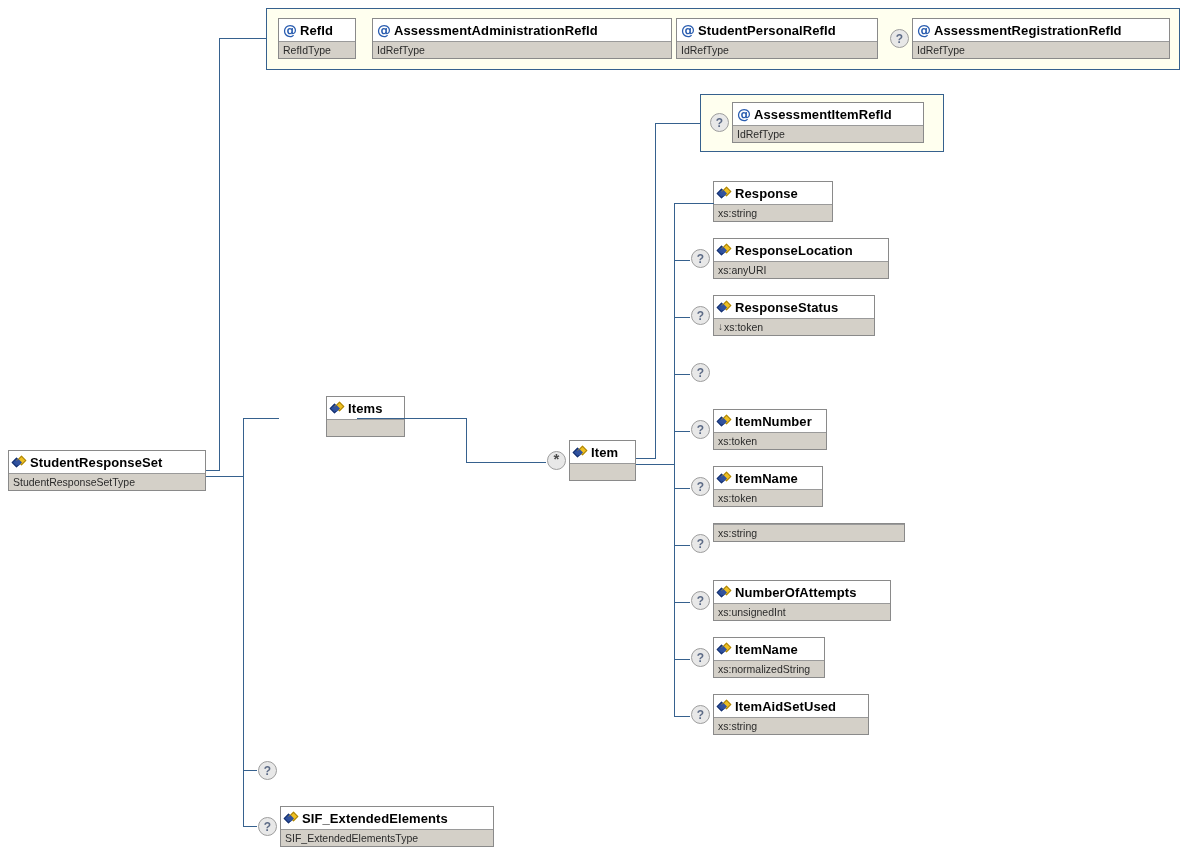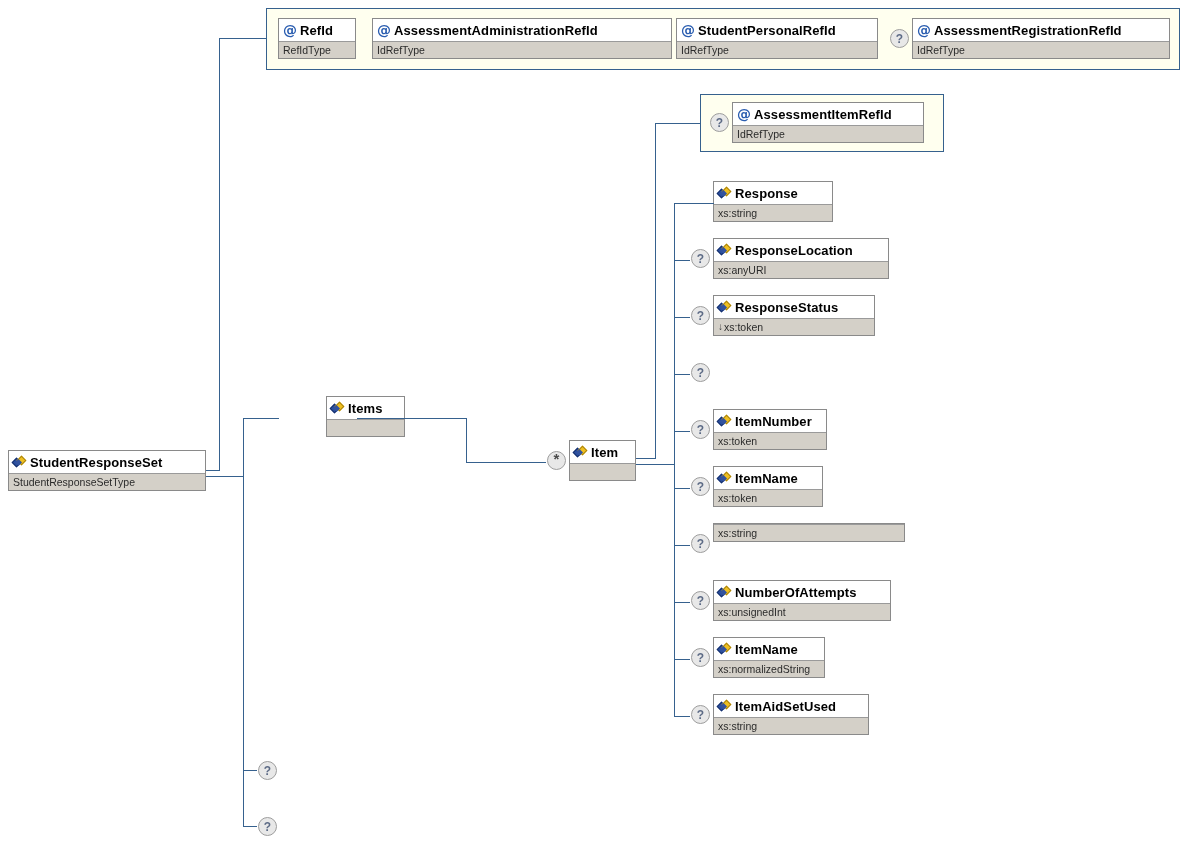--- a/index.html
+++ b/index.html
@@ -304,20 +304,33 @@
           <i class="d3"></i>
         </span>
         <span class="label">ItemAidSetUsed</span>
       </div>
       <div class="type">
         <span>xs:string</span>
       </div>
     </div>
     <div class="marker q" style="left: 691px; top: 705px;">?</div>
     <div class="marker q" style="left: 258px; top: 761px;">?</div>
+    <div class="node" style="left: 280px; top: 806px; width: 214px;">
+      <div class="title">
+        <span class="ico-el">
+          <i class="d1"></i>
+          <i class="d2"></i>
+          <i class="d3"></i>
+        </span>
+        <span class="label">SIF_ExtendedElements</span>
+      </div>
+      <div class="type">
+        <span>SIF_ExtendedElementsType</span>
+      </div>
+    </div>
     <div class="marker q" style="left: 258px; top: 817px;">?</div>
     <div class="line h" style="left: 206px; top: 470px; width: 14px; height: 1px;"></div>
     <div class="line v" style="left: 219px; top: 38px; width: 1px; height: 433px;"></div>
     <div class="line h" style="left: 219px; top: 38px; width: 48px; height: 1px;"></div>
     <div class="line h" style="left: 206px; top: 476px; width: 38px; height: 1px;"></div>
     <div class="line v" style="left: 243px; top: 418px; width: 1px; height: 409px;"></div>
     <div class="line h" style="left: 243px; top: 418px; width: 36px; height: 1px;"></div>
     <div class="line h" style="left: 243px; top: 770px; width: 14px; height: 1px;"></div>
     <div class="line h" style="left: 243px; top: 826px; width: 14px; height: 1px;"></div>
     <div class="line h" style="left: 357px; top: 418px; width: 110px; height: 1px;"></div>

